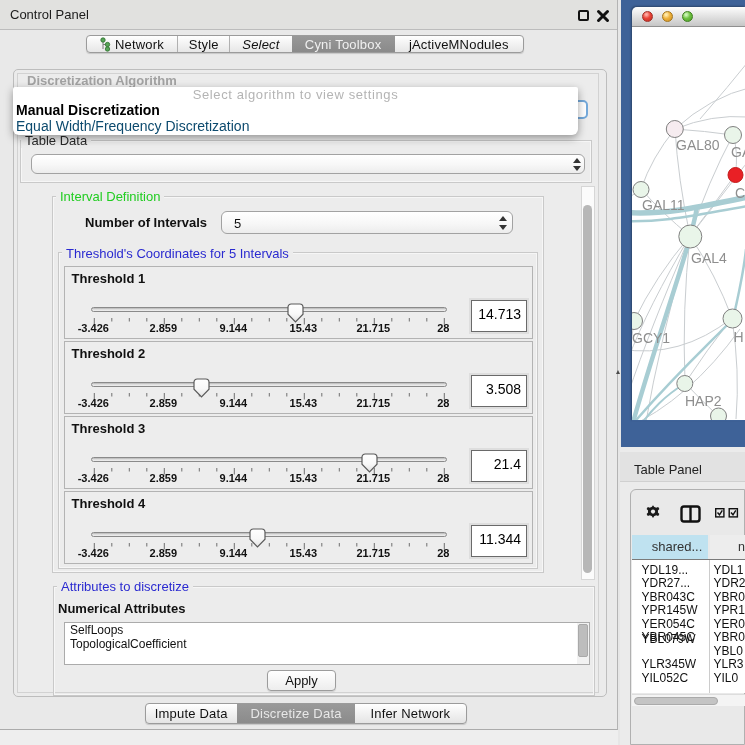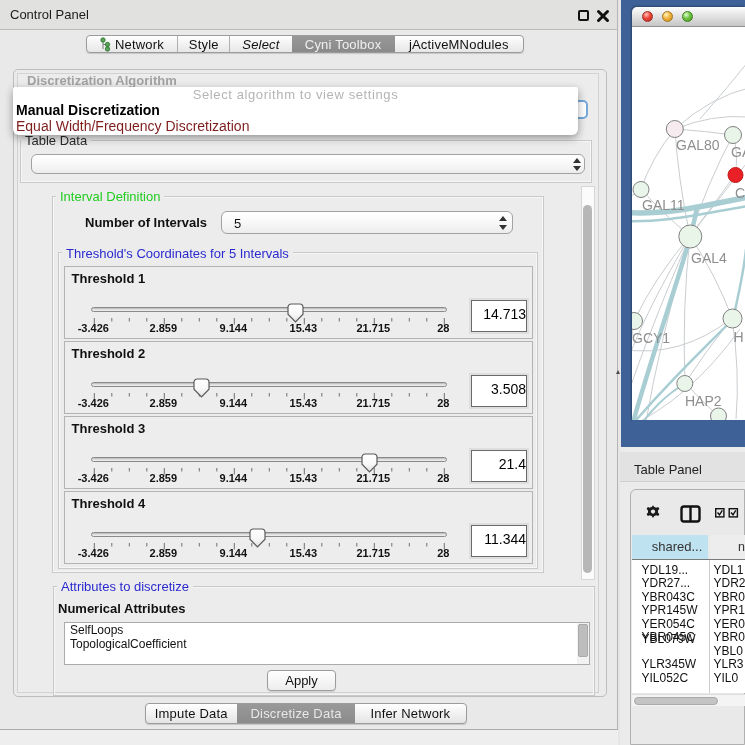--- a/index.html
+++ b/index.html
@@ -16,21 +16,21 @@
 #tabbar .sep{width:1px;height:100%;background:#b0b0b0;}
 #tabbar .sel{background:linear-gradient(#989898,#8a8a8a);color:#f0f0f0;}
 
 #cynipanel{left:13px;top:69px;width:594px;height:628px;background:#ebebeb;border:1px solid #bdbdbd;border-radius:5px;}
 #innerpanel{left:17px;top:73px;width:582px;height:620px;background:#ececec;border:1px solid #d2d2d2;}
 #dalabel{left:27px;top:73px;font-size:13px;font-weight:bold;color:#a2a2a2;}
 #focuscombo{left:560px;top:100px;width:28px;height:19px;border:2px solid #74a9da;border-radius:5px;background:#fff;}
 #popup{left:13px;top:87px;width:565px;height:48px;background:#ffffff;border-radius:2px 2px 6px 6px;box-shadow:0 3px 9px rgba(0,0,0,0.38);z-index:5;}
 #popup .p0{position:absolute;left:0;top:0;width:100%;text-align:center;font-size:13px;letter-spacing:0.6px;color:#b4b4b4;}
 #popup .p1{position:absolute;left:3px;top:15px;font-size:14px;font-weight:bold;color:#000;}
-#popup .p2{position:absolute;left:3px;top:31px;font-size:14px;color:#7f1d1d;}
+#popup .p2{position:absolute;left:3px;top:31px;font-size:14px;color:#0c4a6e;}
 
 .groupbox{border:1px solid #c9c9c9;box-shadow:inset 0 0 0 1px #f6f6f6;}
 .grouptitle{position:absolute;font-size:13px;background:#ececec;padding:0 4px;white-space:nowrap;}
 #tdgroup{left:20px;top:140px;width:572px;height:43px;}
 #tdtitle{left:21px;top:133px;color:#2a2a2a;}
 .combo{background:linear-gradient(#ffffff,#f7f7f7 55%,#ececec);border:1px solid #a2a2a2;border-radius:6px;}
 .combo .ct{position:absolute;font-size:13px;color:#111;}
 .arr{position:absolute;width:0;height:0;border-left:4.5px solid transparent;border-right:4.5px solid transparent;}
 .arr.up{border-bottom:5px solid #333;}
 .arr.dn{border-top:5px solid #333;}
@@ -42,21 +42,21 @@
 #spinner{left:221px;top:211px;width:292px;height:23px;}
 #thgroup{left:58px;top:252px;width:480px;height:317px;}
 #thtitle{left:62px;top:246px;color:#2a2ad0;}
 
 .tpanel{left:63.5px;width:469px;height:73.5px;border:1px solid #b3b3b3;background:#ededed;}
 .tpanel .tl{position:absolute;left:7px;top:4px;font-size:13px;font-weight:bold;color:#111;}
 .track{position:absolute;left:26.5px;top:40px;width:356px;height:5.5px;border:1px solid #8a8a8a;border-radius:3px;background:linear-gradient(#b5b5b5,#e2e2e2 55%,#efefef);}
 .ticks{position:absolute;left:0;top:0;}
 .tlab{position:absolute;top:55.5px;width:50px;text-align:center;font-size:11px;font-weight:bold;color:#111;}
 .thumb{position:absolute;top:36px;}
-.vbox{position:absolute;left:406.5px;top:33.5px;width:56px;height:32px;background:#fff;border:1.5px solid #6a6a6a;box-shadow:0 0 0 2px #dedede;font-size:14px;color:#000;text-align:right;line-height:26px;}
+.vbox{position:absolute;left:406.5px;top:33.5px;width:56px;height:32px;background:#fff;border:1.5px solid #6a6a6a;box-shadow:0 0 0 2px #dedede;font-size:14px;color:#000;text-align:right;line-height:26px;padding-right:5px;}
 
 #sbmain{left:580.5px;top:186px;width:14px;height:394px;background:#fbfbfb;border:1px solid #d6d6d6;}
 #sbmain .th{position:absolute;left:1.5px;top:18px;width:9px;height:368px;background:#b7b7b7;border-radius:5px;}
 
 #atgroup{left:53px;top:586px;width:542px;height:110px;}
 #attitle{left:57px;top:579px;color:#2a2ad0;}
 #numattr{left:58px;top:601px;font-size:13px;font-weight:bold;color:#111;}
 #attrlist{left:64px;top:622px;width:526px;height:43px;background:#fff;border:1px solid #ababab;overflow:hidden;font-size:12px;color:#111;}
 #attrlist div{padding-left:5px;height:14.4px;line-height:14.4px;}
 #attrsb{left:577px;top:623px;width:12px;height:41px;background:#f2f2f2;}

